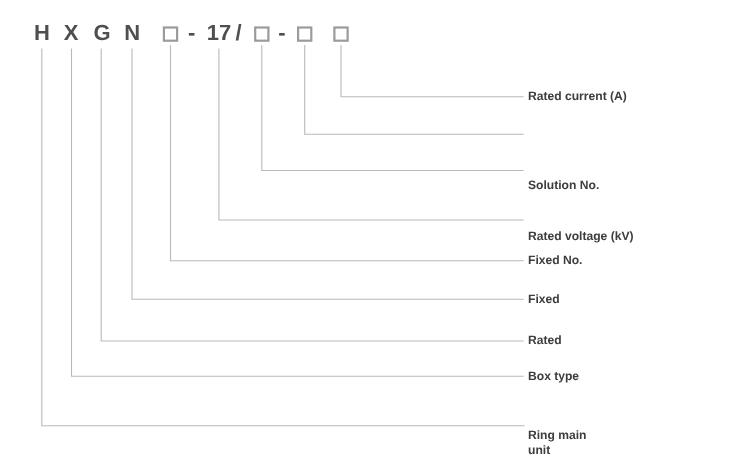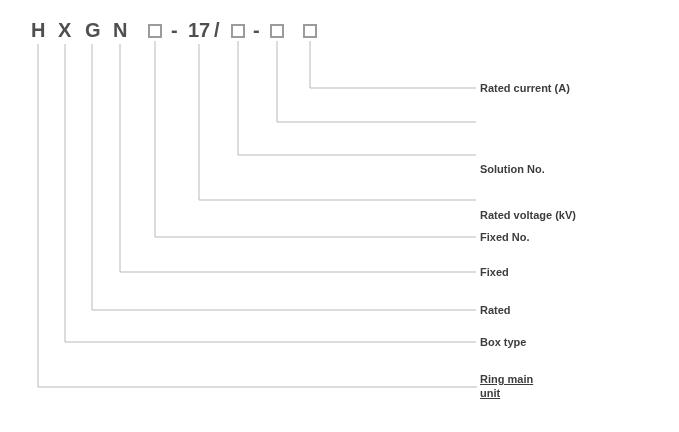--- a/index.html
+++ b/index.html
@@ -81,15 +81,15 @@
   <div class="code-box" style="left:270px"></div>
   <div class="code-box" style="left:303px"></div>
 
   <div class="label" style="top:81px">Rated current (A)</div>
   <div class="label" style="top:162px">Solution No.</div>
   <div class="label" style="top:208px">Rated voltage (kV)</div>
   <div class="label" style="top:230px">Fixed No.</div>
   <div class="label" style="top:265px">Fixed</div>
   <div class="label" style="top:303px">Rated</div>
   <div class="label" style="top:335px">Box type</div>
-  <div class="label" style="top:372px; max-width:64px;text-decoration:underline;">Ring main unit</div>
+  <div class="label" style="top:389px; max-width:64px;">Ring main unit</div>
 
 </div>
 
 </body></html>

